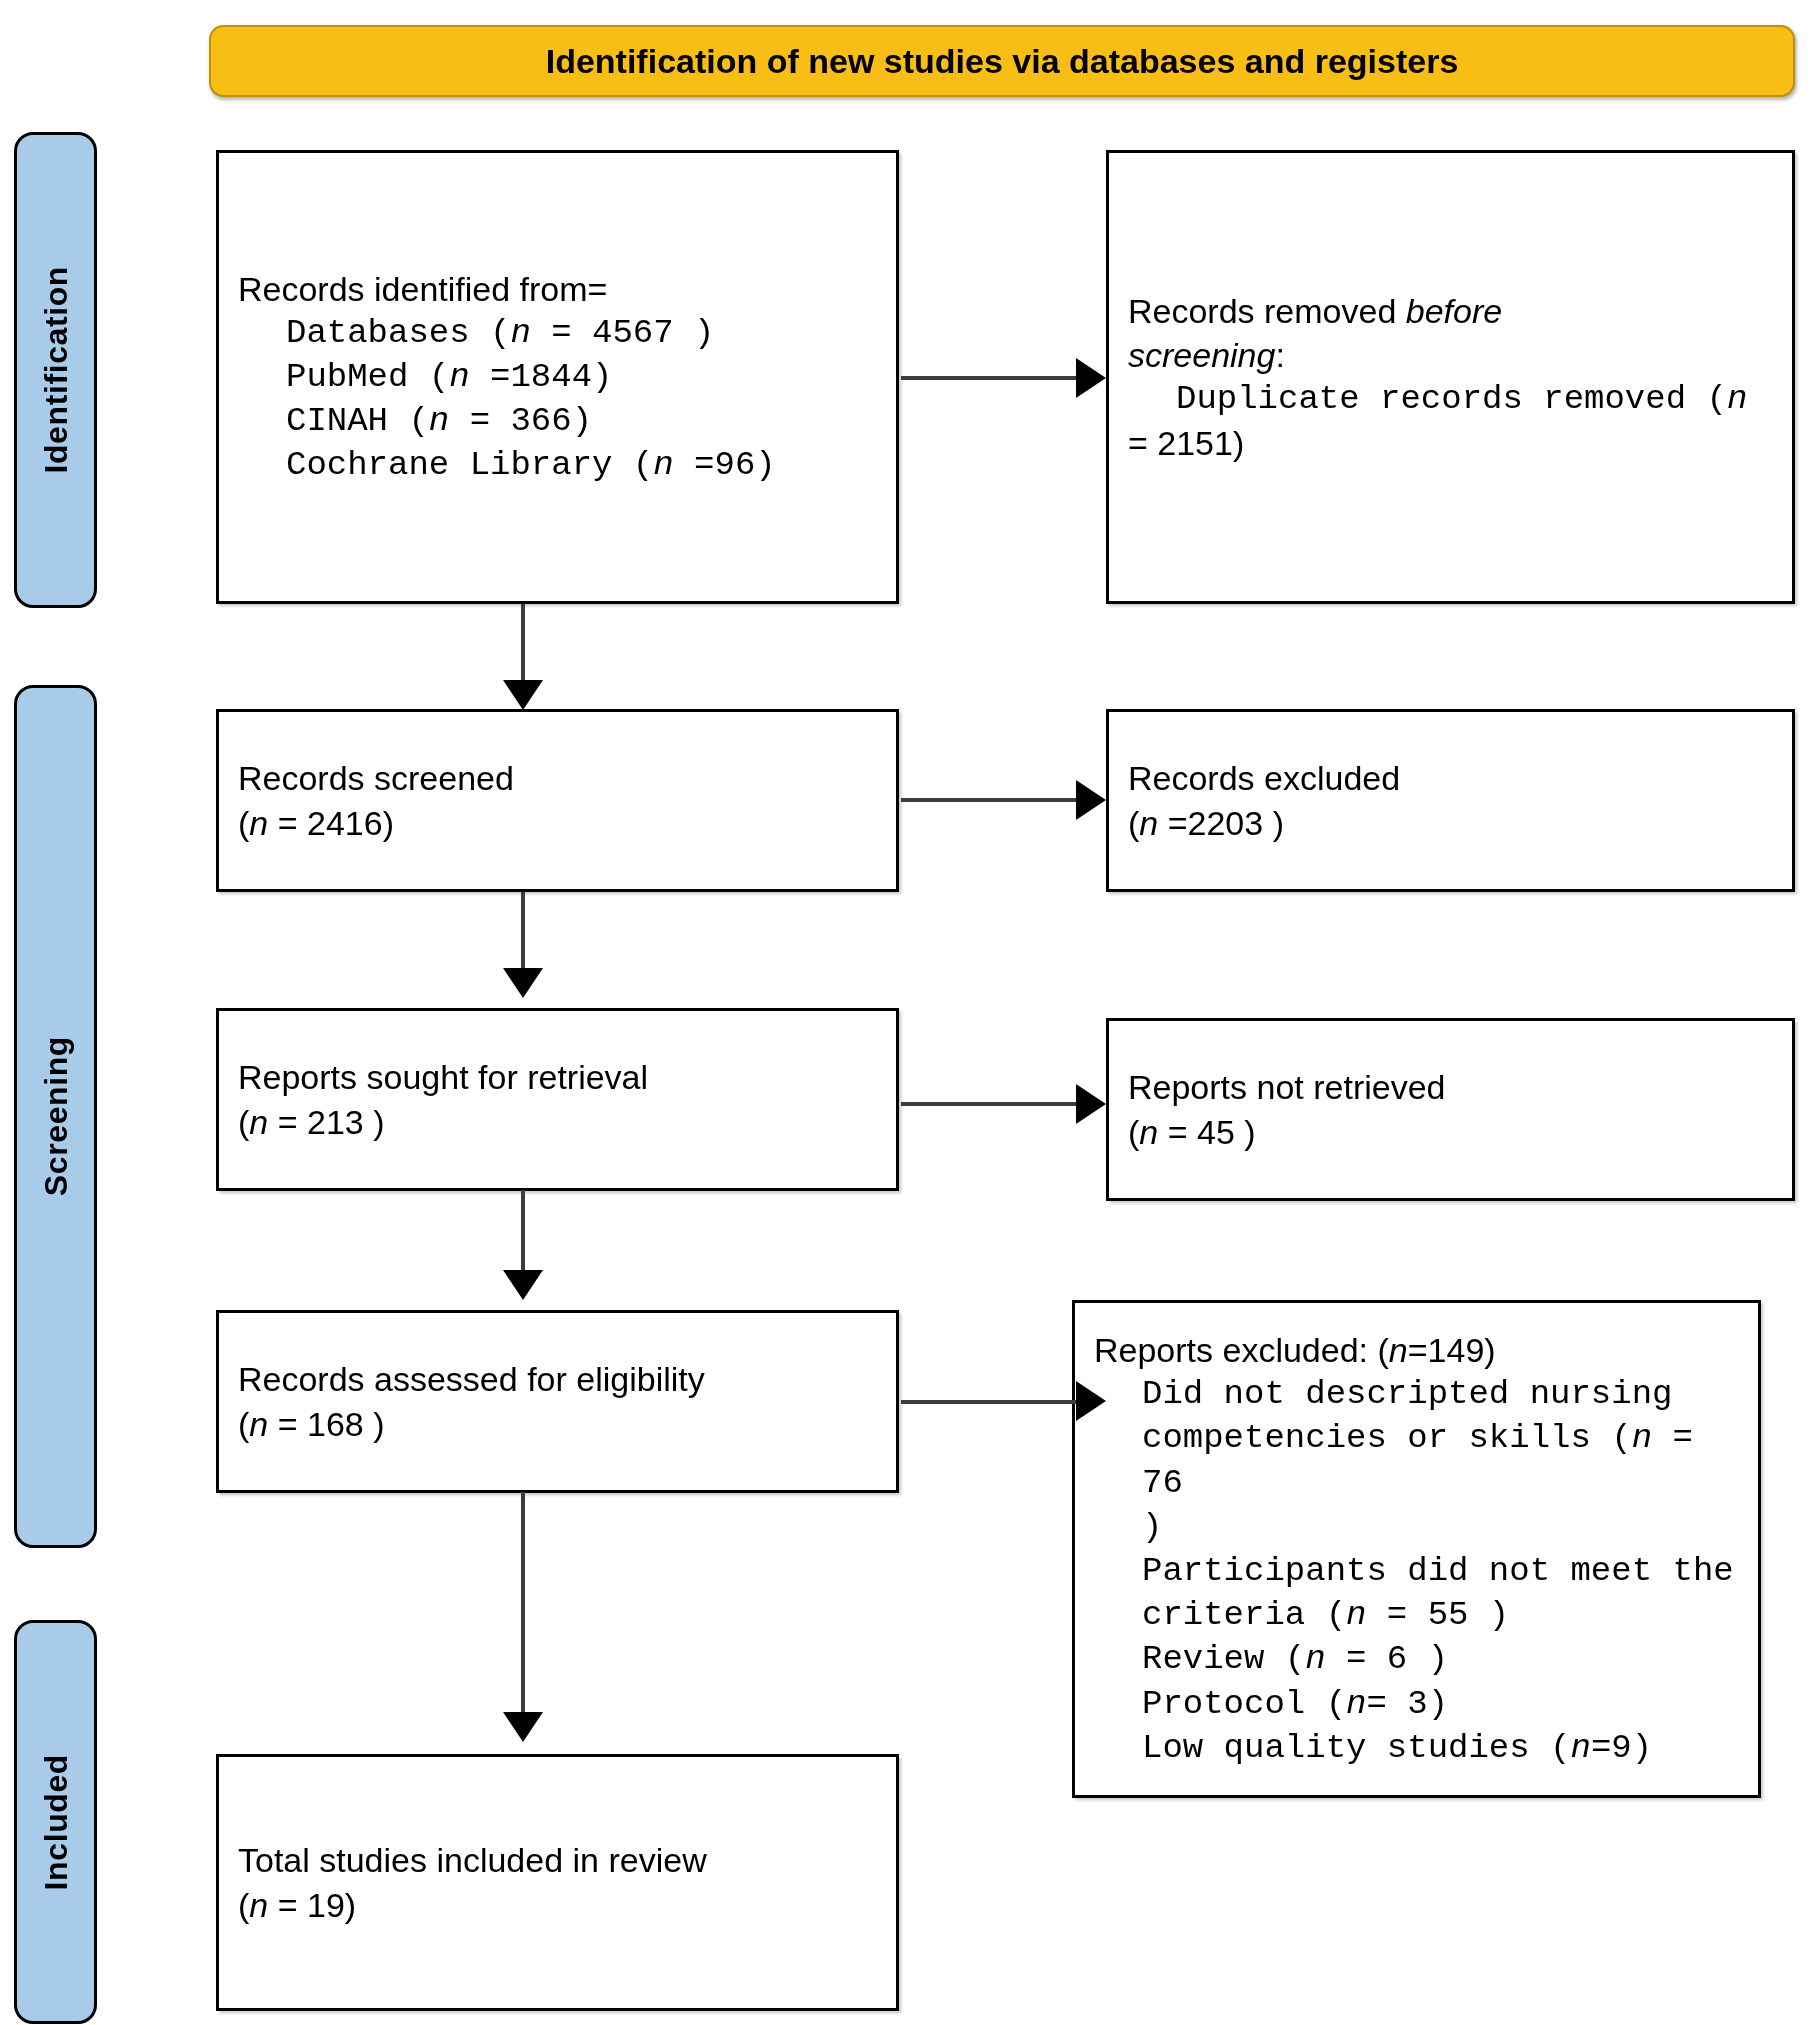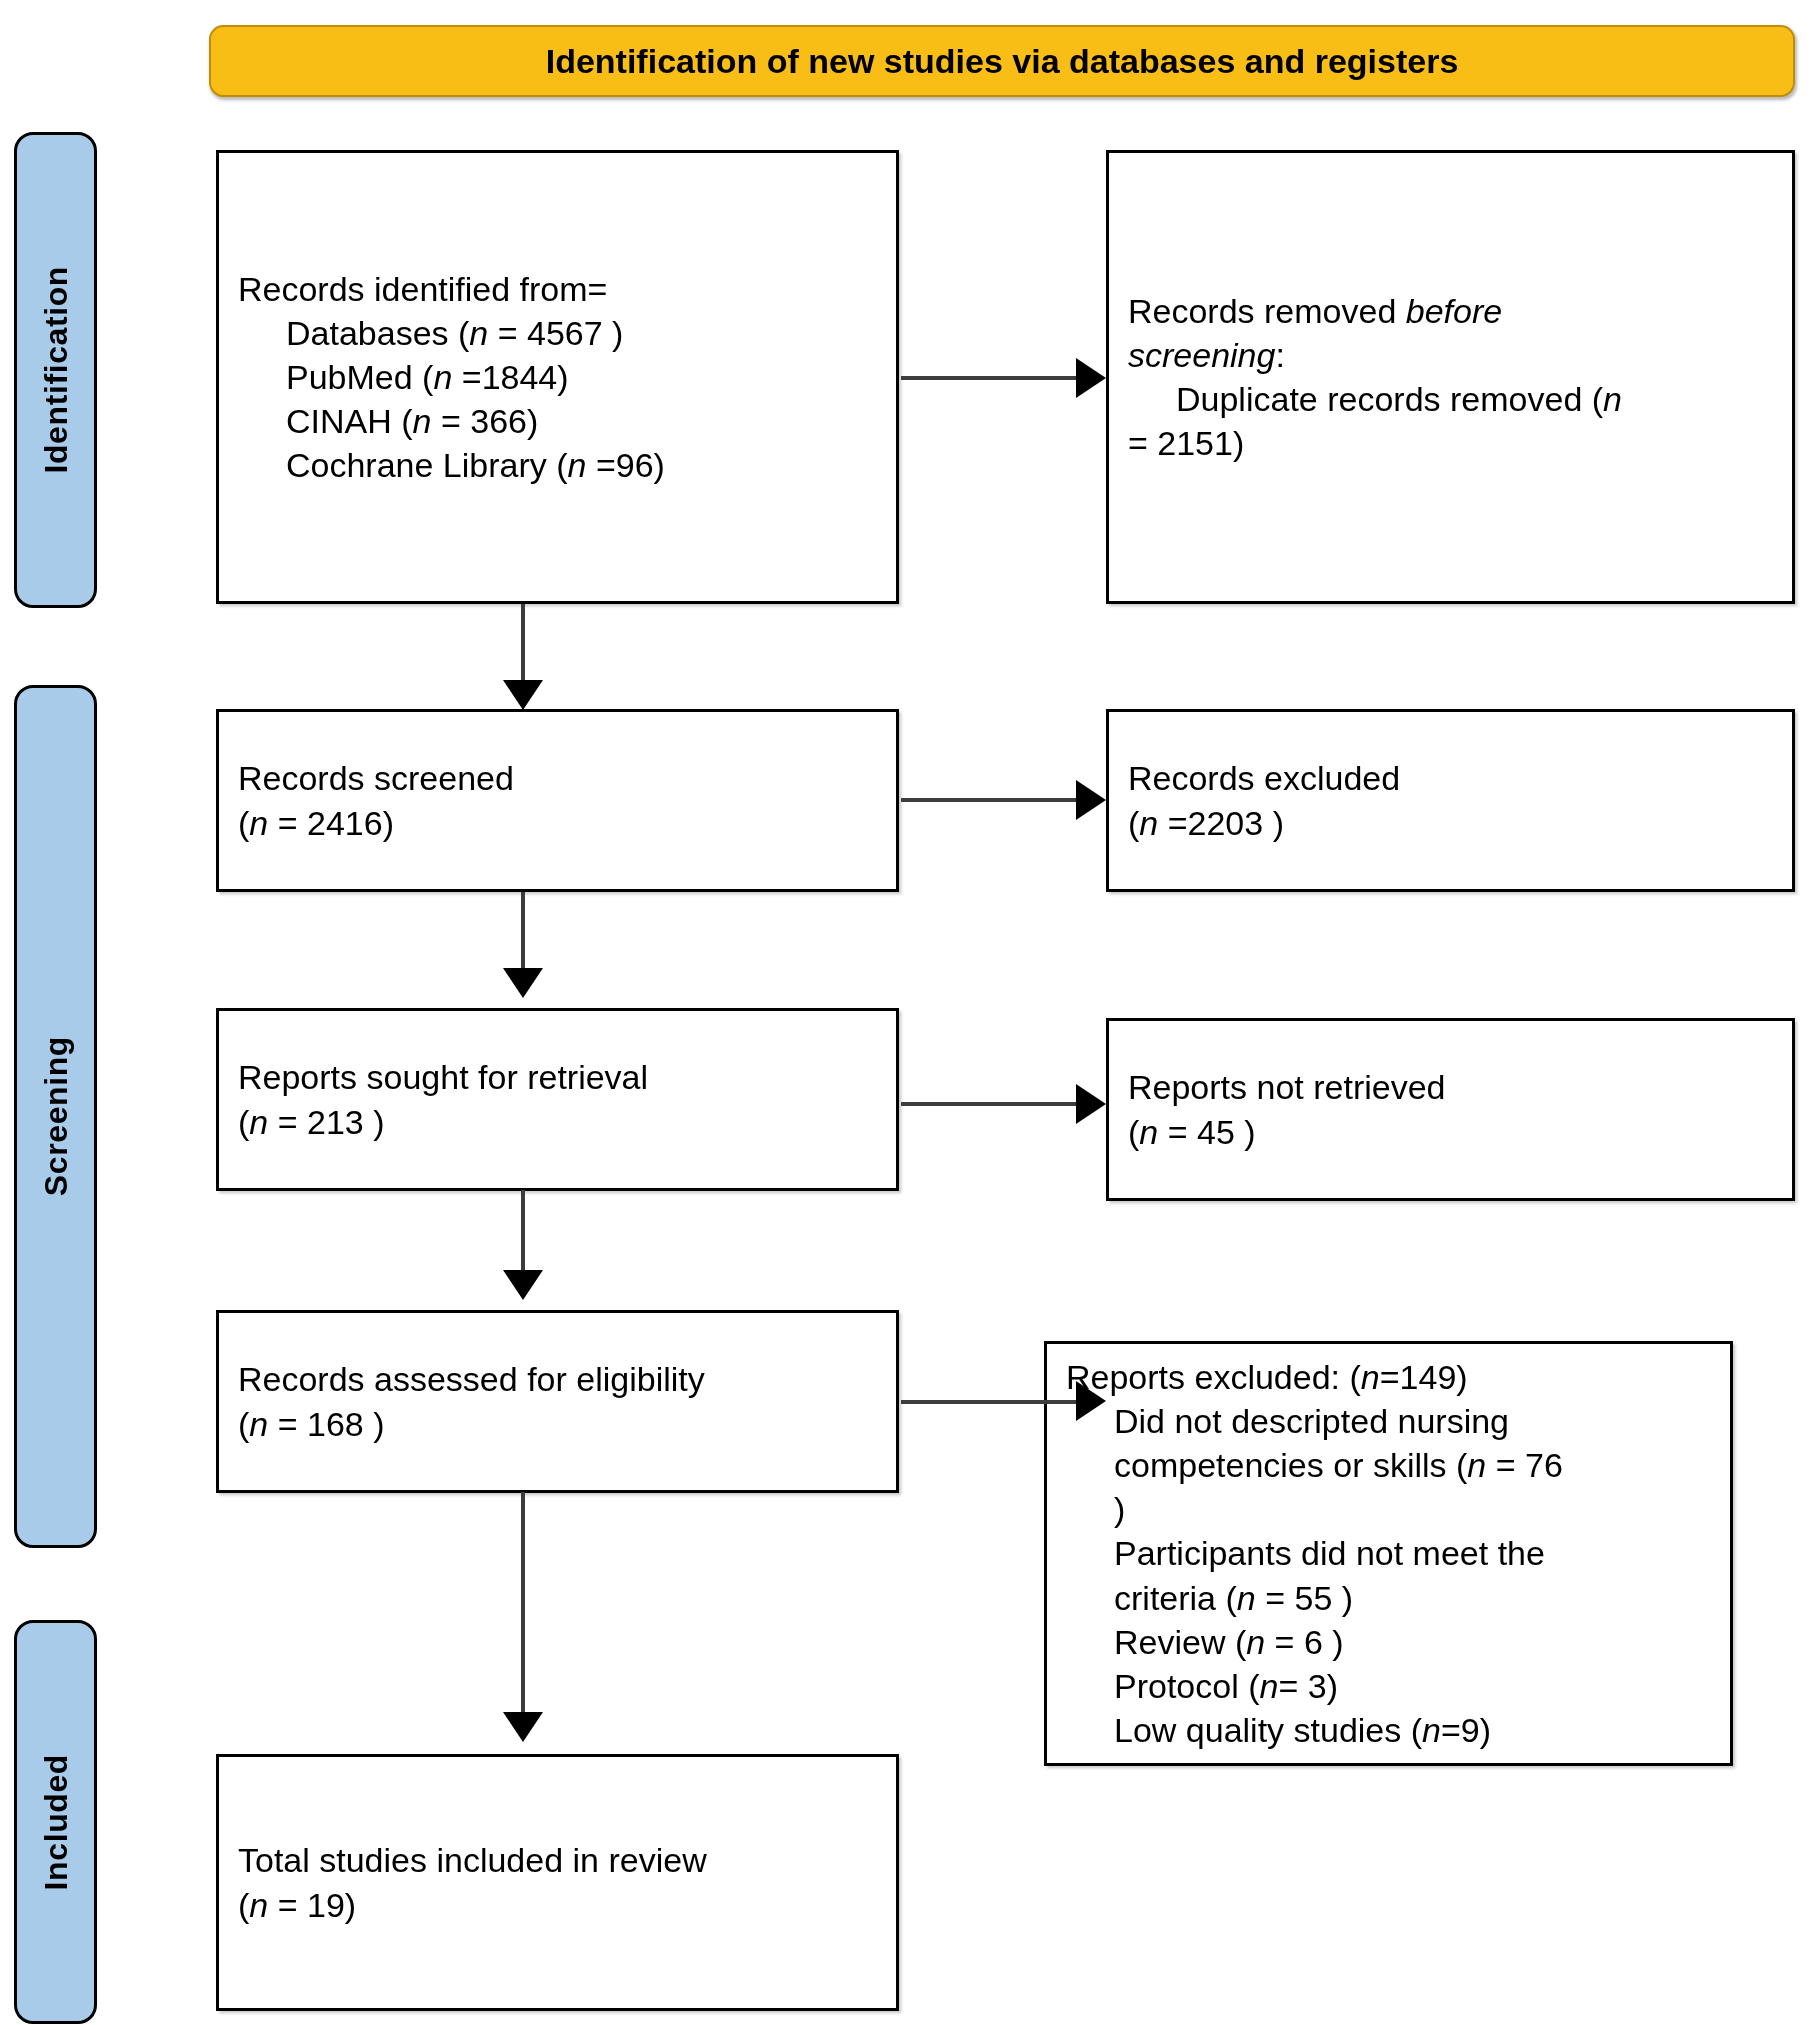--- a/index.html
+++ b/index.html
@@ -69,21 +69,21 @@
   }
   .box-inner{
     padding:0 19px;
     width:100%;
     box-sizing:border-box;
     font-size:34px;
     line-height:1.30;
     color:#000000;
   }
   .ln{ white-space:pre-wrap; }
-  .ind{ padding-left:48px; }
+  .ind{ padding-left:48px;font-family:Liberation Mono, monospace; }
   em{ font-style:italic; }
   i.n{ font-style:italic; }
 
   
   .vline{
     position:absolute;
     width:3.9px;
     background:#3c3c3c;
   }
   .vhead{
@@ -192,21 +192,21 @@
   <div class="vline" style="left:521px;top:1190px;width:3.9px;height:89px;"></div>
   <div class="vhead" style="left:503px;top:1270px;"></div>
 
   <div class="box" style="left:216px;top:1310px;width:683px;height:183px;">
     <div class="box-inner">
       <div class="ln">Records assessed for eligibility</div>
       <div class="ln">(<i class="n">n</i> = 168 )</div>
     </div>
   </div>
 
-  <div class="box" style="left:1044px;top:1300px;width:689px;height:425px;margin-top:41px;">
+  <div class="box" style="left:1072px;top:1300px;width:689px;height:498px;">
     <div class="box-inner">
       <div class="ln">Reports excluded: (<i class="n">n</i>=149)</div>
       <div class="ln ind">Did not descripted nursing</div>
       <div class="ln ind" style="padding-left:48px;">competencies or skills (<i class="n">n</i> = 76</div>
       <div class="ln ind">)</div>
       <div class="ln ind">Participants did not meet the</div>
       <div class="ln ind">criteria (<i class="n">n</i> = 55 )</div>
       <div class="ln ind">Review (<i class="n">n</i> = 6 )</div>
       <div class="ln ind">Protocol (<i class="n">n</i>= 3)</div>
       <div class="ln ind">Low quality studies (<i class="n">n</i>=9)</div>

